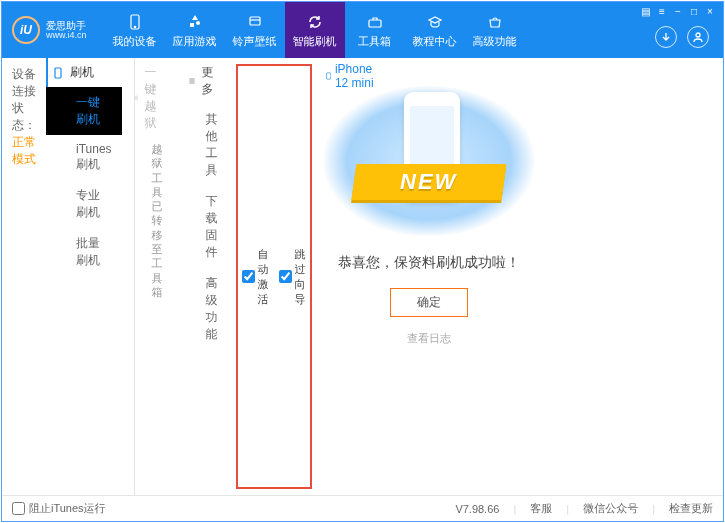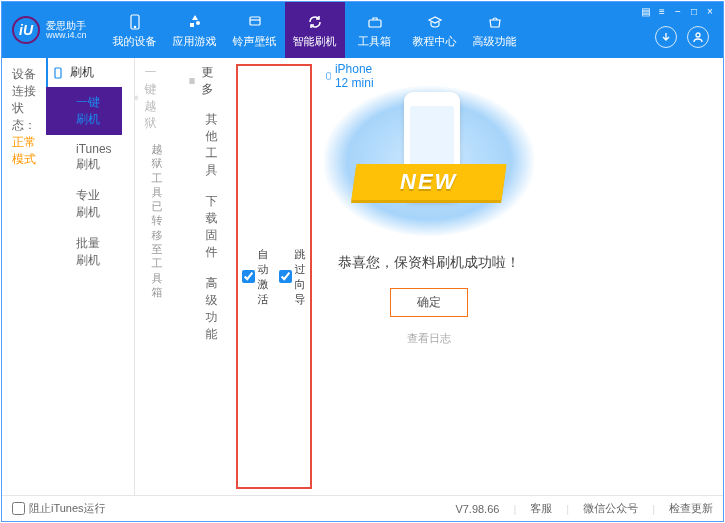--- a/index.html
+++ b/index.html
@@ -1,40 +1,40 @@
 <!DOCTYPE html>
 <html><head>
 <meta charset="utf-8">
 <style>
 * { margin: 0; padding: 0; box-sizing: border-box; font-family: "Microsoft YaHei", sans-serif; }
 body { background: #fff; width: 725px; height: 523px; overflow: hidden; }
 .app { width: 723px; height: 521px; border: 1px solid #54a0ff; margin: 1px; display: flex; flex-direction: column; }
 .titlebar { background: #1b8bef; height: 56px; display: flex; align-items: center; color: #fff; padding: 0 10px; position: relative; }
 .logo-area { display: flex; align-items: center; gap: 6px; }
-.logo-circle { width: 28px; height: 28px; border: 2px solid #701a75; border-radius: 50%; display: flex; align-items: center; justify-content: center; font-weight: bold; font-size: 14px; font-style: italic; }
+.logo-circle { width: 28px; height: 28px; border: 2px solid #fdba74; border-radius: 50%; display: flex; align-items: center; justify-content: center; font-weight: bold; font-size: 12px; font-style: italic; }
 .logo-text { display: flex; flex-direction: column; line-height: 1.1; }
 .logo-text .name { font-size: 10px; font-weight: 500; }
 .logo-text .url { font-size: 9px; opacity: .9; }
 .navs { display: flex; height: 56px; margin-left: 18px; }
 .nav { width: 60px; display: flex; flex-direction: column; align-items: center; justify-content: center; gap: 2px; cursor: pointer; font-size: 11px; }
 .nav.active { background: #4c1d95; }
 .nav-icon { width: 20px; height: 20px; display: flex; align-items: center; justify-content: center; }
 .title-controls { position: absolute; top: 2px; right: 6px; display: flex; gap: 2px; font-size: 10px; }
 .title-controls span { width: 14px; height: 14px; display: flex; align-items: center; justify-content: center; cursor: pointer; }
 .right-icons { position: absolute; right: 14px; bottom: 10px; display: flex; gap: 10px; }
 .circ-btn { width: 22px; height: 22px; border: 1.5px solid rgba(255,255,255,.8); border-radius: 50%; display: flex; align-items: center; justify-content: center; cursor: pointer; }
 .body { flex: 1; display: flex; min-height: 0; }
 .sidebar { width: 133px; border-right: 1px solid #e5e5e5; display: flex; flex-direction: row; font-size: 12px; }
 .status-row { padding: 8px 10px; color: #666; }
 .status-row b { color: #ff9800; font-weight: 500; }
 .side-section { }
 .side-head { display: flex; align-items: center; gap: 6px; padding: 6px 12px; color: #555; cursor: pointer; }
 .side-head.blue-bar { border-left: 2px solid #1b8bef; padding-left: 4px; color: #333; font-weight: 500; }
 .side-item { padding: 7px 10px 7px 30px; color: #666; cursor: pointer; }
-.side-item.active { background: #4c1d95; color: #1b8bef; }
+.side-item.active { background: #000000; color: #1b8bef; }
 .side-note { font-size: 11px; color: #999; padding: 4px 10px 4px 30px; line-height: 1.3; }
 .chk-row { border: 2px solid #e74c3c; margin: 6px 6px; padding: 6px 4px; display: flex; gap: 10px; font-size: 11px; color: #444; }
 .chk-row label { display: flex; align-items: center; gap: 3px; cursor: pointer; }
 .chk-row input { accent-color: #1b8bef; }
 .device-box { padding: 4px 8px; }
 .device-name { color: #1b8bef; font-size: 12px; font-weight: 500; display: flex; align-items: center; gap: 4px; }
 .main { flex: 1; display: flex; flex-direction: column; align-items: center; justify-content: flex-start; padding-top: 28px; position: relative; }
 .illus { width: 210px; height: 150px; position: relative; margin-bottom: 18px; }
 .illus-bg { position: absolute; inset: 0; border-radius: 50% / 45%; background: radial-gradient(ellipse at center, #cfeaff 0%, #a7d4fa 55%, rgba(167,212,250,0) 72%); }
 .phone { position: absolute; left: 80px; top: 6px; width: 56px; height: 110px; background: #fff; border-radius: 9px; box-shadow: 0 2px 5px rgba(0,0,0,.12); }

